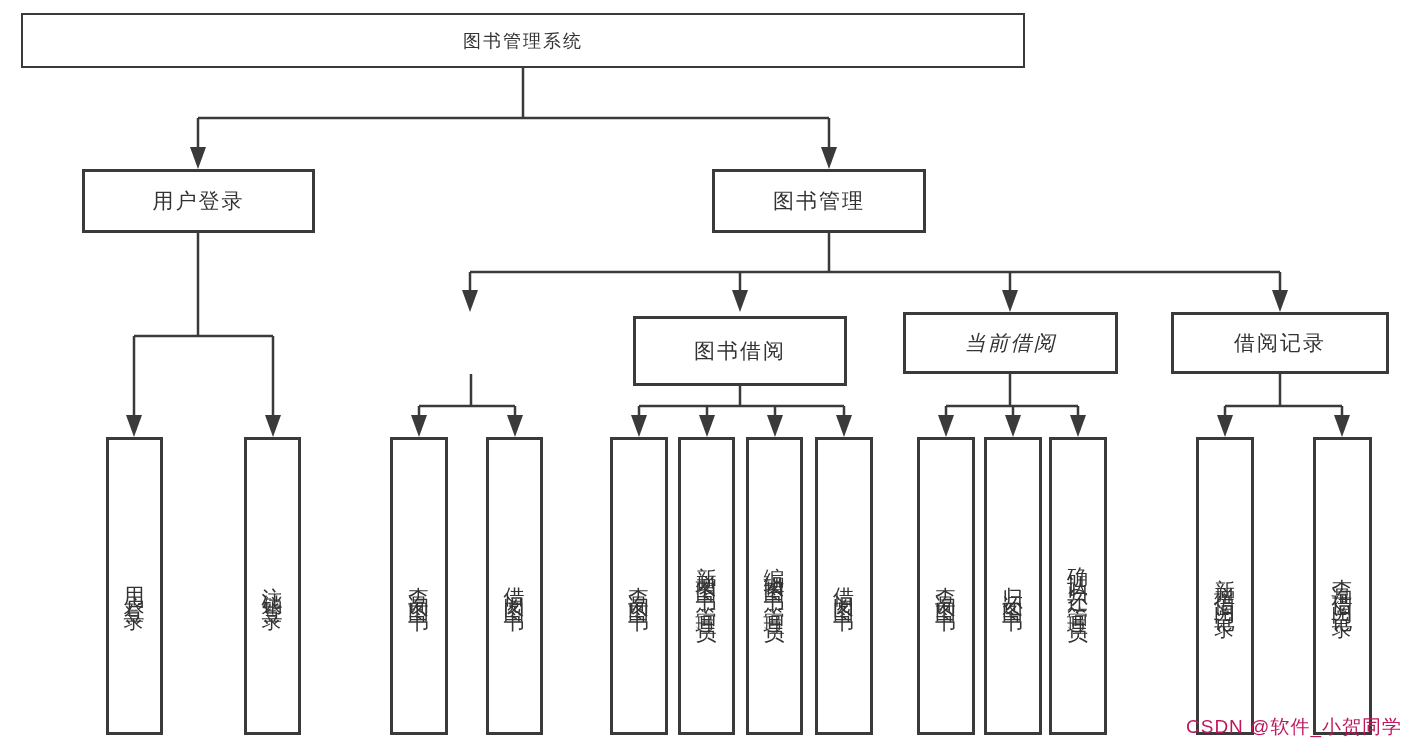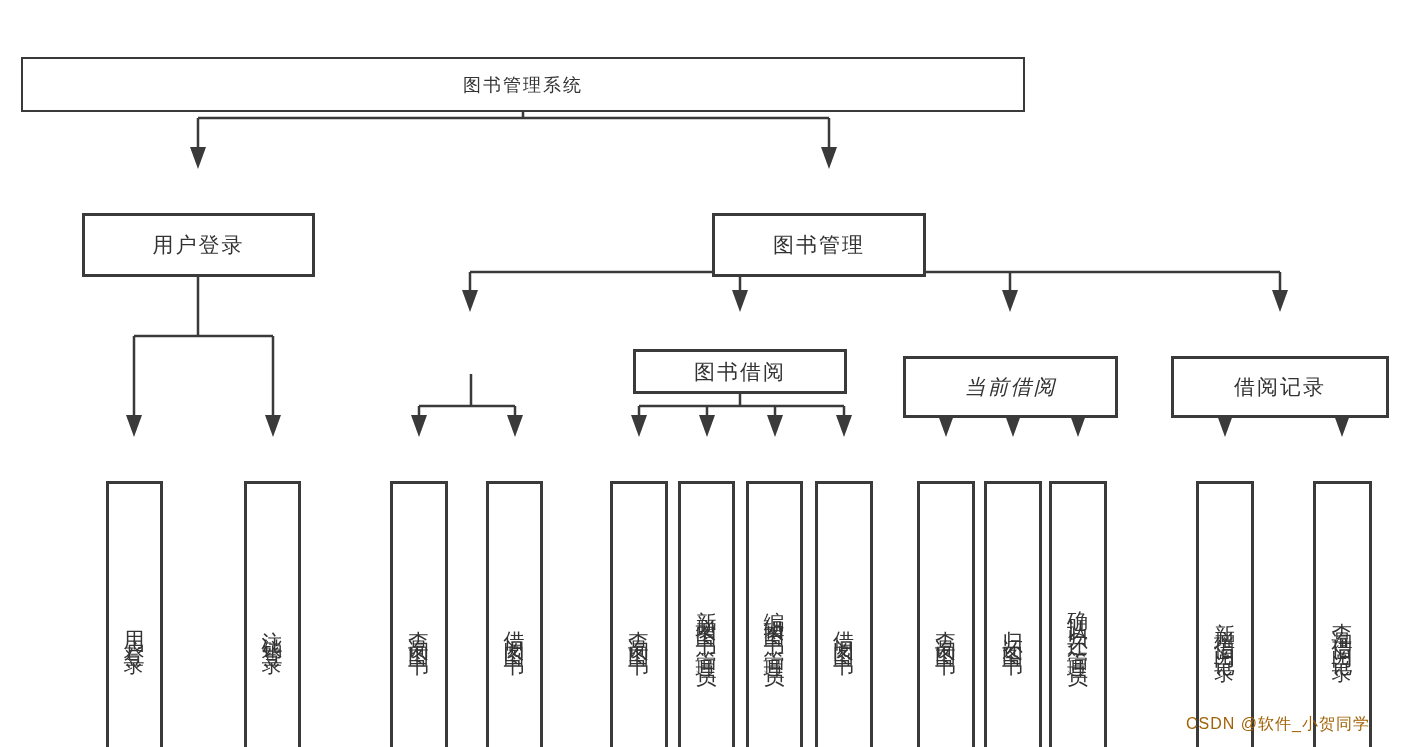--- a/index.html
+++ b/index.html
@@ -25,38 +25,37 @@
     position: absolute;
     background: #ffffff;
     border: 3px solid #3a3a3a;
     display: flex;
     align-items: center;
     justify-content: center;
     color: #333333;
     z-index: 2;
     text-align: center;
     letter-spacing: 2px;
-    margin-top: 44px;
   }
   .node.root  { border-width: 2.5px; font-size: 18px; }
   .node.lvl   { font-size: 21px; }
   .node.leaf  {
     font-size: 21px;
     writing-mode: vertical-rl;
     text-orientation: mixed;
     letter-spacing: 8px;
     line-height: 1;
   }
 
   .watermark {
     position: absolute;
     left: 1186px;
     top: 714px;
-    font-size: 16px;
-    color: #a16207;
+    font-size: 19px;
+    color: #be185d;
     letter-spacing: 1px;
     white-space: nowrap;
     z-index: 3;
   }
 </style>
 </head>
 <body>
 
 <div class="canvas">
 
@@ -107,21 +106,21 @@
     <span>图书管理系统</span>
   </div>
 
   <div class="node lvl" style="left:82px; top:169px; width:233px; height:64px;">
     <span>用户登录</span>
   </div>
   <div class="node lvl" style="left:712px; top:169px; width:214px; height:64px;">
     <span>图书管理</span>
   </div>
 
-  <div class="node lvl" style="left:633px; top:305px; width:214px; height:45px;">
+  <div class="node lvl" style="left:633px; top:316px; width:214px; height:70px;">
     <span>图书借阅</span>
   </div>
   <div class="node lvl" style="left:903px; top:312px; width:215px; height:62px;font-style:italic;">
     <span>当前借阅</span>
   </div>
   <div class="node lvl" style="left:1171px; top:312px; width:218px; height:62px;">
     <span>借阅记录</span>
   </div>
 
   <div class="node leaf" style="left:106px; top:437px; width:57px; height:298px;">

